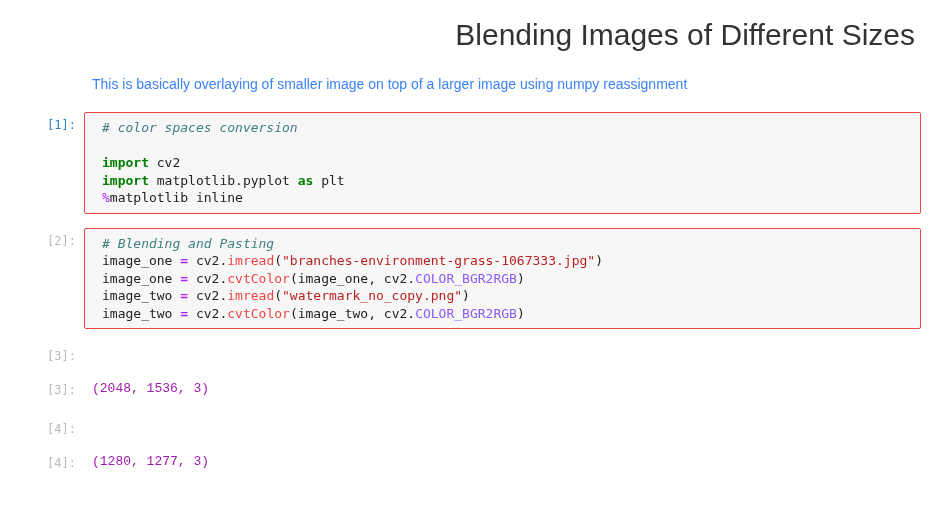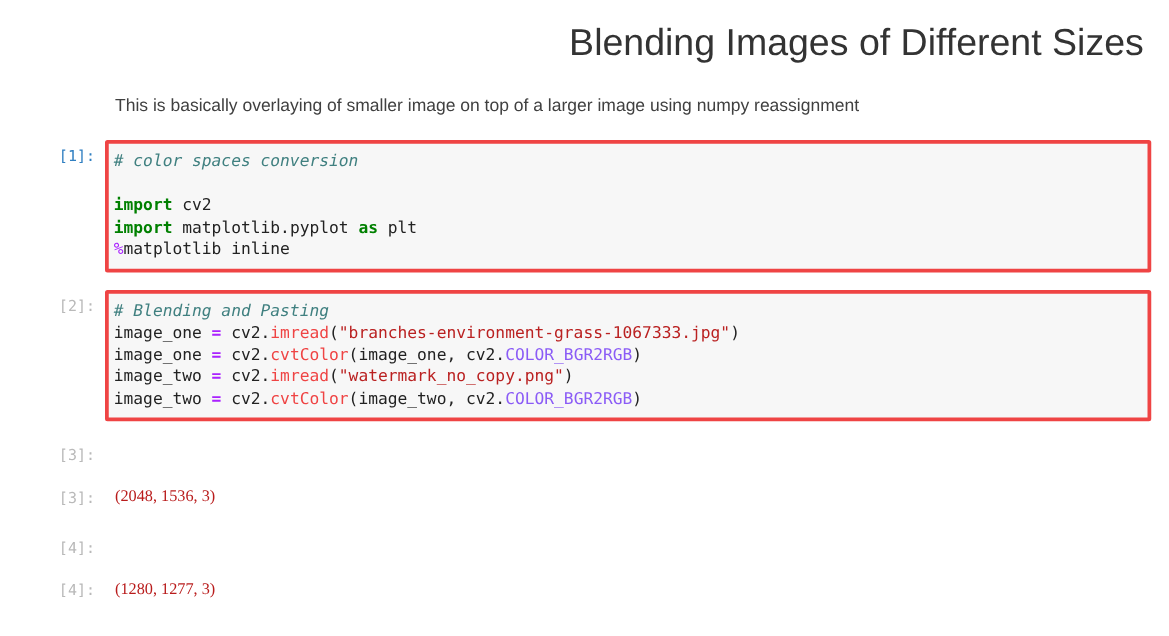--- a/index.html
+++ b/index.html
@@ -20,21 +20,21 @@
   }
   h1.title {
     font-size: 30px;
     font-weight: 500;
     color: #333333;
     margin: 10px 0 24px 0;
     text-align: right;
   }
   p.desc {
     font-size: 14px;
-    color: #404040;
+    color: #3b82f6;
     margin: 0 0 20px 0;
   }
   .cell {
     position: relative;
     margin-bottom: 14px;
   }
   .cell-row {
     display: flex;
     align-items: flex-start;
   }
@@ -54,36 +54,36 @@
     font-size: 12px;
     color: #307fc1;
     box-sizing: border-box;
   }
   .prompt.faded {
     color: #b9b9b9;
   }
   .code-area {
     flex: 1;
     background: #f7f7f7;
-    border: 3px solid #ef4444;
+    border: 1px solid #ef4444;
     border-radius: 2px;
-    padding: 6px 4px;
+    padding: 6px 17px;
     font-family: "DejaVu Sans Mono", Menlo, Consolas, monospace;
     font-size: 13px;
     line-height: 1.35;
     white-space: pre;
     color: #222;
     margin-right: 14px;
   }
   .out-area {
     flex: 1;
     padding: 4px 8px 6px 8px;
-    font-family: Liberation Serif, serif;
+    font-family: Liberation Mono, monospace;
     font-size: 13px;
-    color: #b91c1c;
+    color: #a21caf;
     white-space: pre;
     margin-right: 14px;
   }
   .tok-comment { color: #408080; font-style: italic; }
   .tok-keyword { color: #008000; font-weight: bold; }
   .tok-func { color: #ef4444; }
   .tok-string { color: #ba2121; }
   .tok-const { color: #8b5cf6; }
   .tok-magic { color: #aa22ff; }
   .tok-opword { color: #aa22ff; font-weight: bold; }

